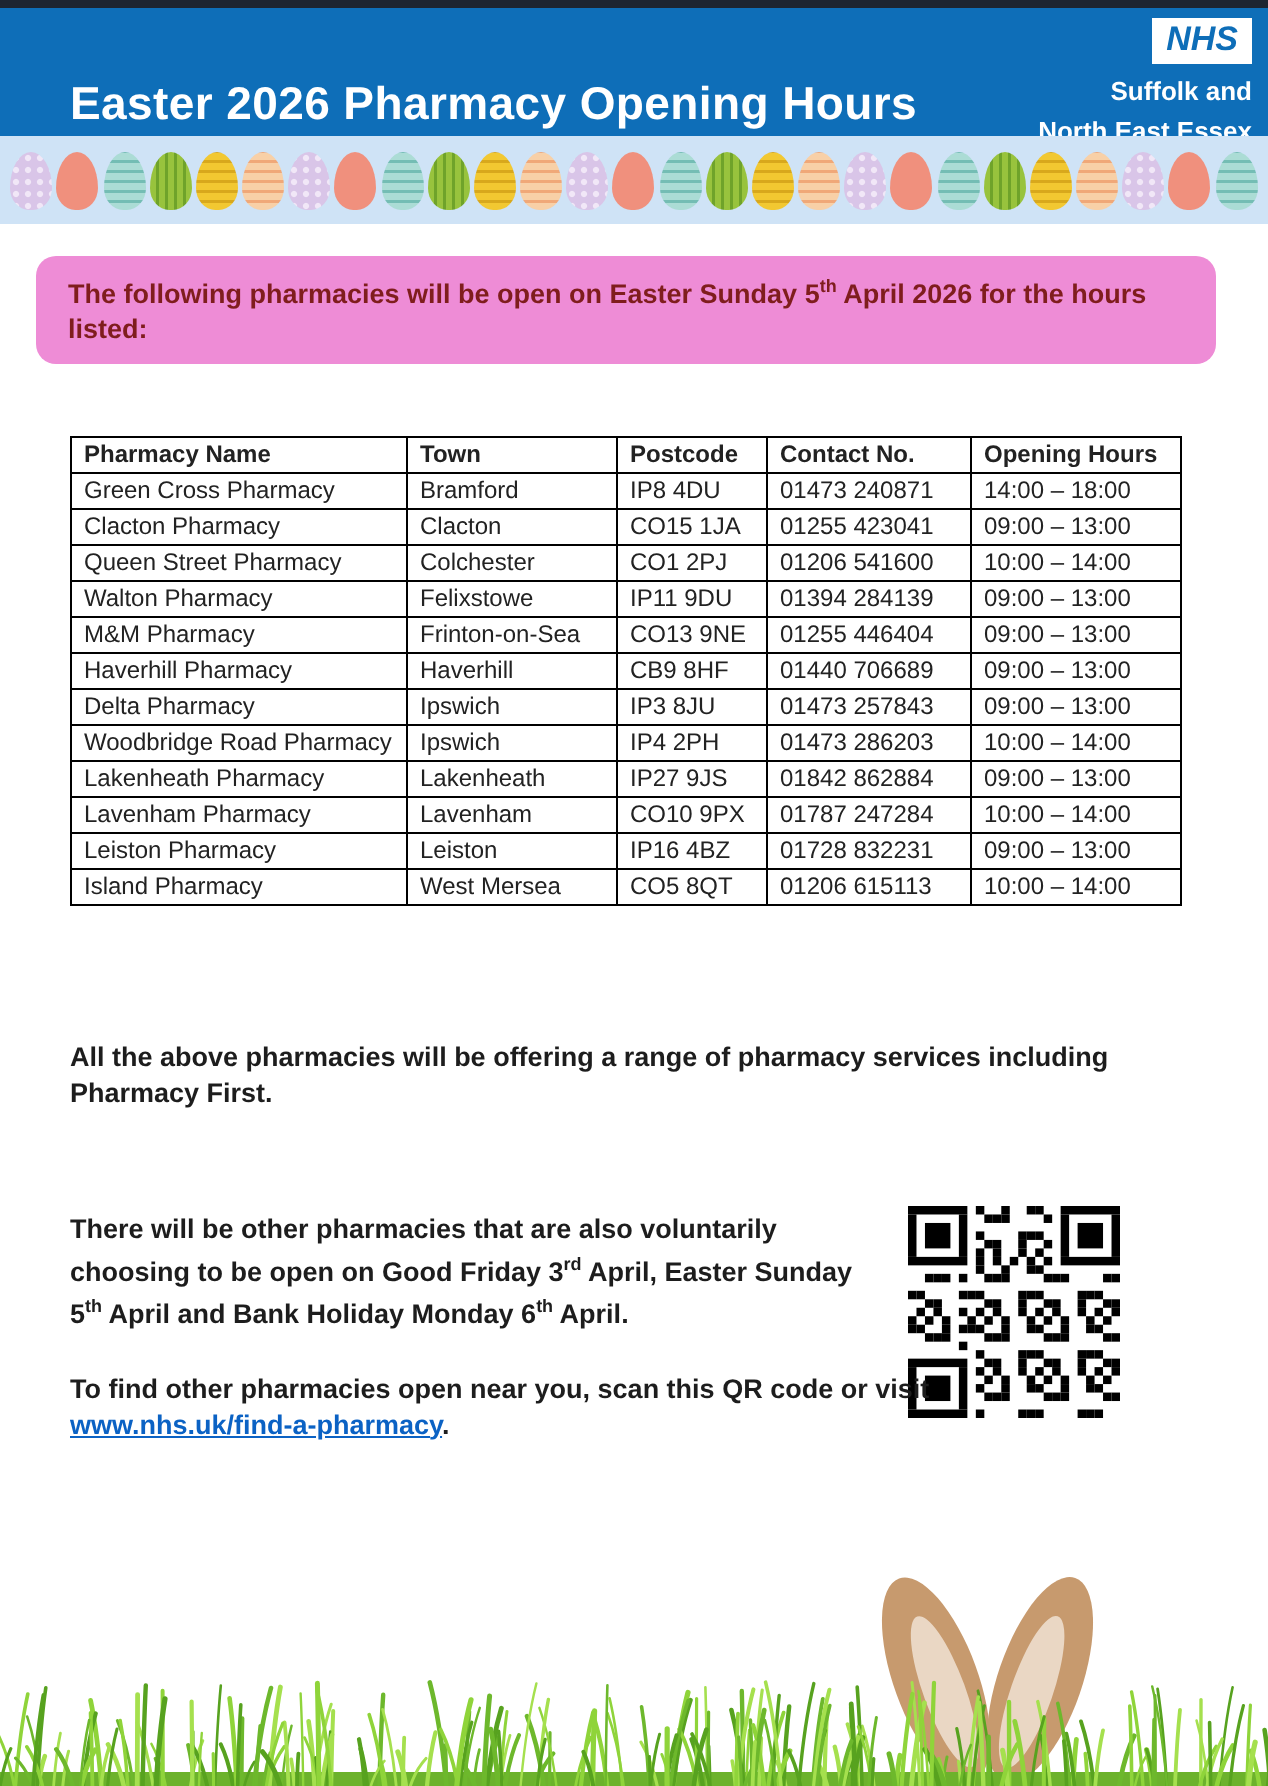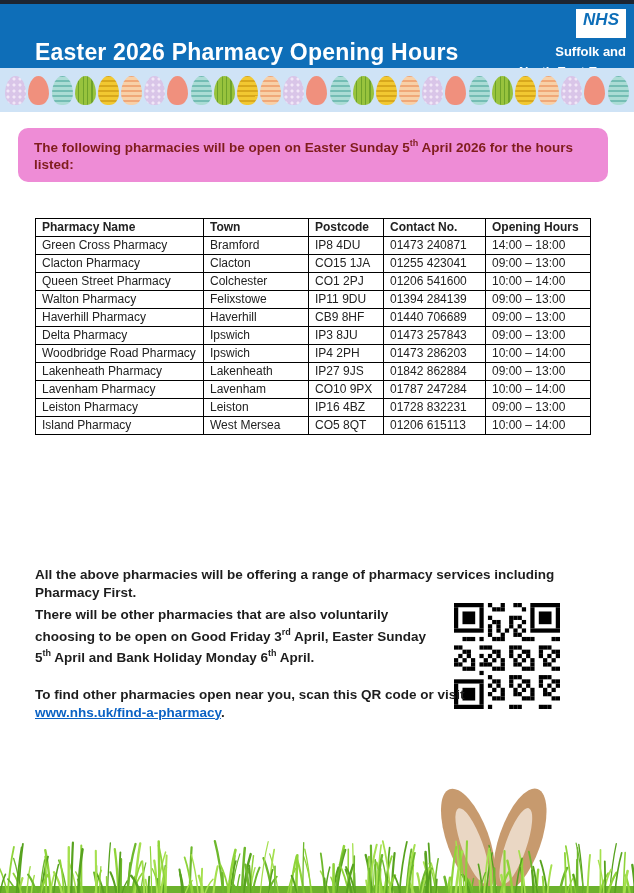--- a/index.html
+++ b/index.html
@@ -4,37 +4,37 @@
 <style>
   * { box-sizing: border-box; margin: 0; padding: 0; }
   html,body { background:#ffffff; }
   body { font-family: "Liberation Sans", sans-serif; }
   .page { position: relative; width: 634px; height: 893px; background:#ffffff; overflow: hidden; margin: 0 auto; }
 
   .top-strip { position:absolute; top:0; left:0; width:100%; height:4px; background:#1d2531; }
   .header { position:absolute; top:4px; left:0; width:100%; height:64px; background:#0e6eb8; }
   .page-title { position:absolute; left:35px; top:50%; transform:translateY(-50%); color:#ffffff; font-size:23px; font-weight:bold; letter-spacing:.2px;margin-top:16px; }
   .nhs-block { position:absolute; right:8px; top:5px; text-align:right; }
-  .nhs-logo { display:inline-block; background:#ffffff; color:#0e6eb8; font-style:italic; font-weight:bold; font-size:17px; line-height:20px; padding:1px 7px 8px 7px; }
+  .nhs-logo { display:inline-block; background:#ffffff; color:#0e6eb8; font-style:italic; font-weight:bold; font-size:17px; line-height:20px; padding:1px 7px 2px 7px; }
   .org-name { color:#ffffff; font-size:13px; font-weight:bold; line-height:13px; margin-top:7px; }
 
   .egg-strip { position:absolute; top:68px; left:0; width:100%; height:44px; display:flex; align-items:center; justify-content:space-evenly; padding:0 3px; }
   .egg { width:21px; height:29px; flex:none; border-radius:50% 50% 46% 46% / 62% 62% 38% 38%; }
 
   .banner { position:absolute; left:18px; top:128px; width:590px; border-radius:10px; padding:7px 14px 9px 16px; font-weight:bold; font-size:13.5px; line-height:17px; color:#7f1d1d; }
   sup { font-size:9px; }
 
   .table-wrap { position:absolute; left:35px; top:218px; }
   table { border-collapse:collapse; font-size:12px; color:#222222; table-layout:fixed; width:555px; }
   th, td { border:1px solid #000000; padding:1px 6px; height:17px; text-align:left; overflow:hidden; white-space:nowrap; line-height:15px; }
   th { font-weight:bold; }
   td { font-weight:normal; }
 
   .para { position:absolute; font-weight:bold; font-size:13.5px; line-height:17.5px; color:#1d1d1d; }
-  .para-services { left:35px; top:566px; width:550px; }
+  .para-services { left:35px; top:520px; width:550px; }
   .para-voluntary { left:35px; top:606px; width:402px; }
   .para-find { left:35px; top:686px; width:440px; }
   .para a { font-weight:bold; }
 
   .qr { position:absolute; left:454px; top:603px; width:106px; height:106px; }
 
   .ears { position:absolute; left:408px; top:778px; width:170px; height:115px; z-index:2; }
   .grass { position:absolute; left:0; bottom:0; width:634px; height:62px; z-index:3; }
 </style>
 </head>
@@ -125,20 +125,27 @@
             <td>Colchester</td>
             <td>CO1 2PJ</td>
             <td>01206 541600</td>
             <td>10:00 – 14:00</td>
           </tr>
           <tr>
             <td>Walton Pharmacy</td>
             <td>Felixstowe</td>
             <td>IP11 9DU</td>
             <td>01394 284139</td>
+            <td>09:00 – 13:00</td>
+          </tr>
+          <tr>
+            <td>M&amp;M Pharmacy</td>
+            <td>Frinton-on-Sea</td>
+            <td>CO13 9NE</td>
+            <td>01255 446404</td>
             <td>09:00 – 13:00</td>
           </tr>
           <tr>
             <td>Haverhill Pharmacy</td>
             <td>Haverhill</td>
             <td>CB9 8HF</td>
             <td>01440 706689</td>
             <td>09:00 – 13:00</td>
           </tr>
           <tr>

